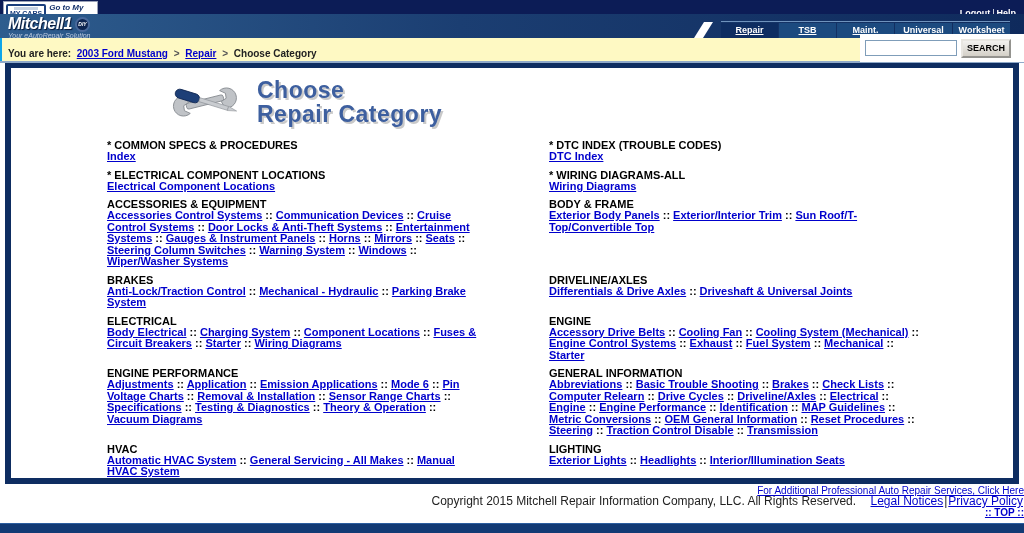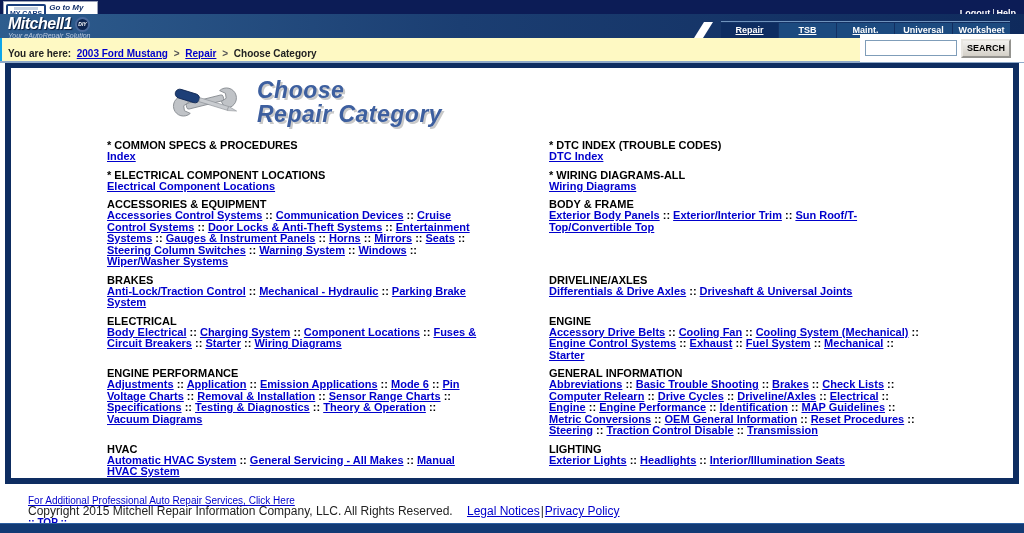--- a/index.html
+++ b/index.html
@@ -54,31 +54,31 @@
   .searchbox input { width:92px; height:16px; border:1px solid #7f9db9; font-size:10px; padding:0 2px; }
   .searchbox button { height:19px; padding:0 4px; font-size:9px; font-weight:bold;
                       background:linear-gradient(#f2f1ee,#d4d0c8); border:2px outset #e8e6e1;
                       color:#000; cursor:pointer; font-family:"Liberation Sans",sans-serif; }
 
   
   .accent-line { height:2px; background:#8fa9c9; }
   .panel { margin:0 5px; height:421px; border:6px solid #0e2d61; border-top-width:5px;
            background:#fff; overflow:hidden; }
   .title-block { margin:9px 0 6px 160px; display:flex; align-items:center; gap:14px; }
-  .title-text { font-size:23px; line-height:24px; font-weight:bold; font-style:italic;
+  .title-text { font-size:23px; line-height:24px; font-weight:bold; 
                 color:#3d5f9f; text-shadow:2px 2px 0 #c9c9c9; letter-spacing:0.5px; }
 
   .rows { padding:6px 92px 0 96px; }
   .row { display:grid; grid-template-columns:1fr 1fr; column-gap:70px; margin-bottom:6px; }
   .sec-heading { font-size:11px; font-weight:bold; color:#000; line-height:12px; }
   .sec-links { font-size:11px; font-weight:bold; line-height:11.5px; color:#000; }
   .sec-links a { color:#0000cc; text-decoration:underline; }
 
   
-  .footer { text-align:left; padding-top:12px; line-height:9px;margin-left:28px; }
+  .footer { text-align:right; padding-top:2px; line-height:9px; }
   .footer a { color:#0000cc; text-decoration:underline; }
   .f-link { font-size:10px; }
   .f-copy { font-size:12px; color:#222; margin-top:2px; }
   .f-copy a { margin:0 1px; }
   .f-top { font-size:10px; font-weight:bold; margin-top:2px; }
   .bottombar { position:absolute; bottom:0; left:0; width:1024px; height:10px;
                background:#123a74; border-top:1px solid #2c5ea0; }
 </style>
 </head>
 <body>

